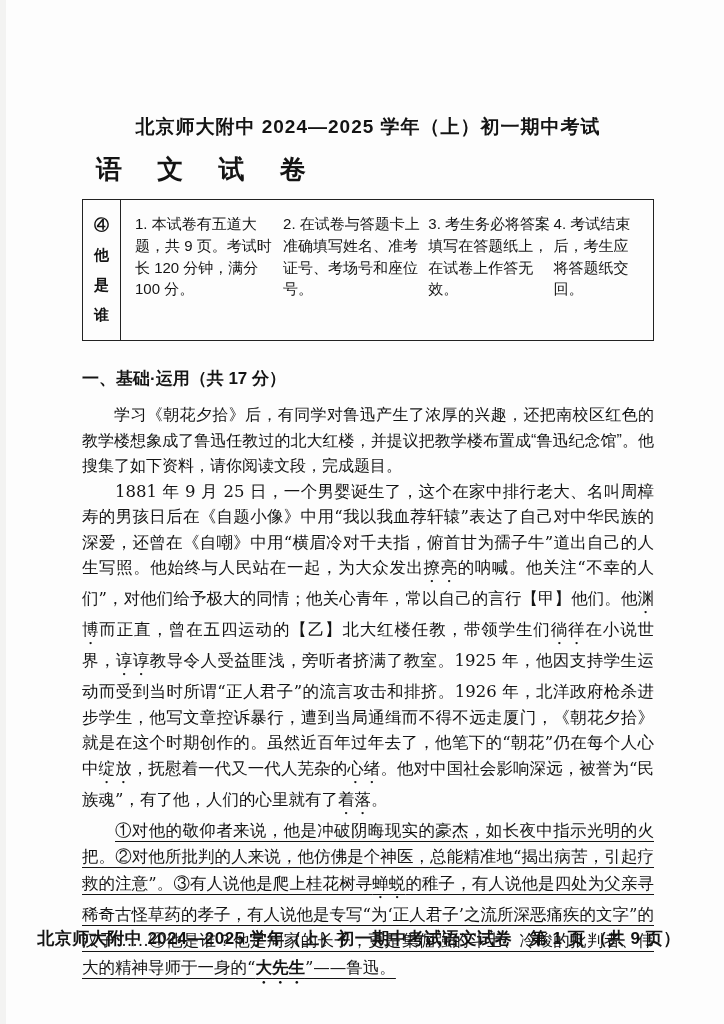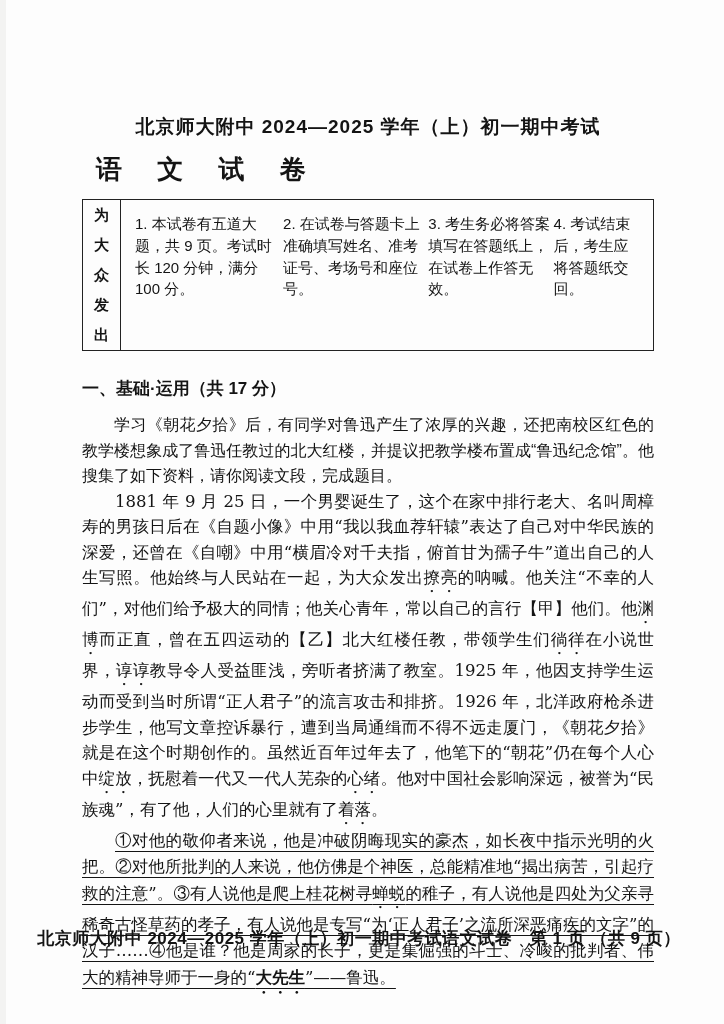--- a/index.html
+++ b/index.html
@@ -129,21 +129,21 @@
 
 <div class="page">
 
   <div class="school-line">北京师大附中 2024—2025 学年（上）初一期中考试</div>
 
   <div class="exam-title">语 文 试 卷</div>
 
 
   <div class="notice-box">
     <div class="notice-side">
-      <div class="notice-side-label">为大众发出</div>
+      <div class="notice-side-label">④他是谁</div>
     </div>
     <div class="notice-items">
       <div class="notice-item">1. 本试卷有五道大题，共 9 页。考试时长 120 分钟，满分 100 分。</div>
       <div class="notice-item">2. 在试卷与答题卡上准确填写姓名、准考证号、考场号和座位号。</div>
       <div class="notice-item">3. 考生务必将答案填写在答题纸上，在试卷上作答无效。</div>
       <div class="notice-item">4. 考试结束后，考生应将答题纸交回。</div>
     </div>
   </div>
 
   <div class="section-heading">一、基础·运用（共 17 分）</div>

